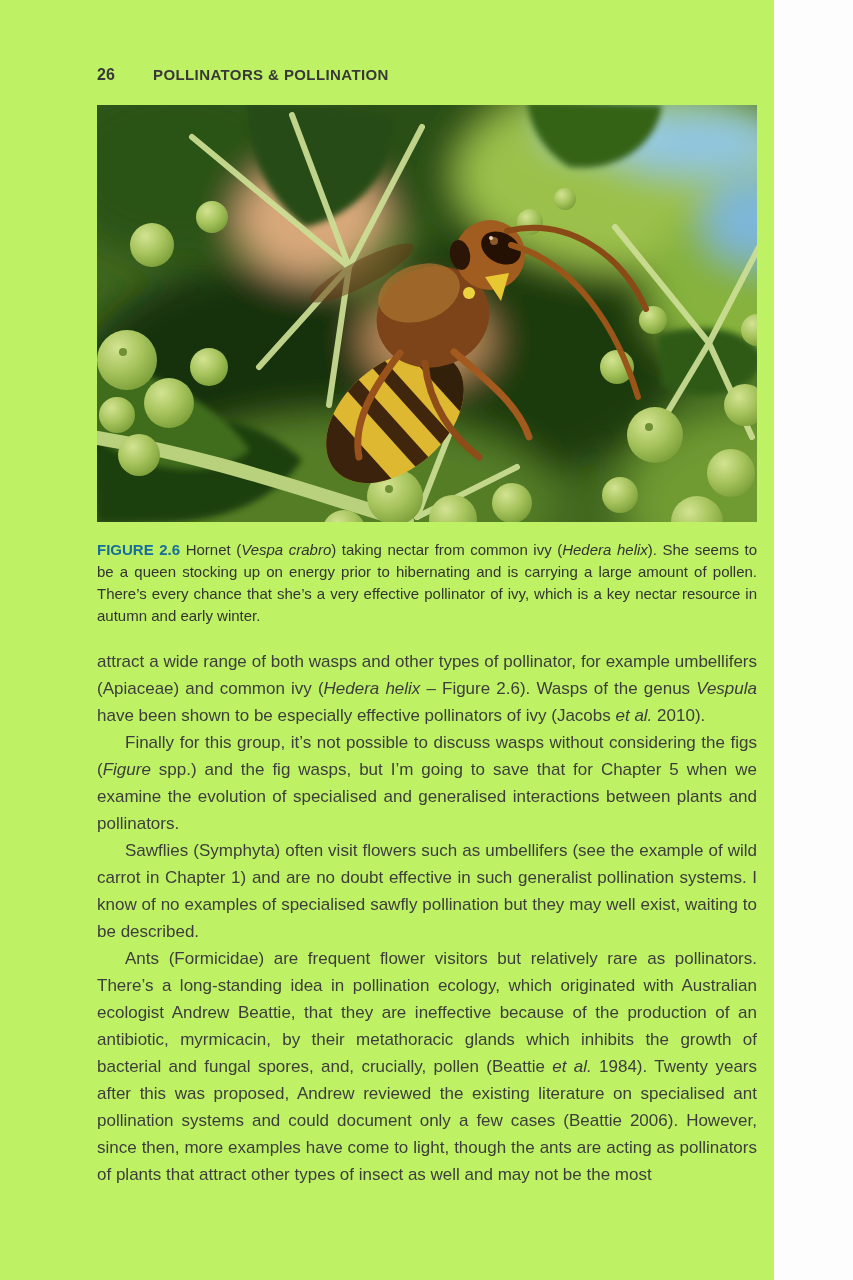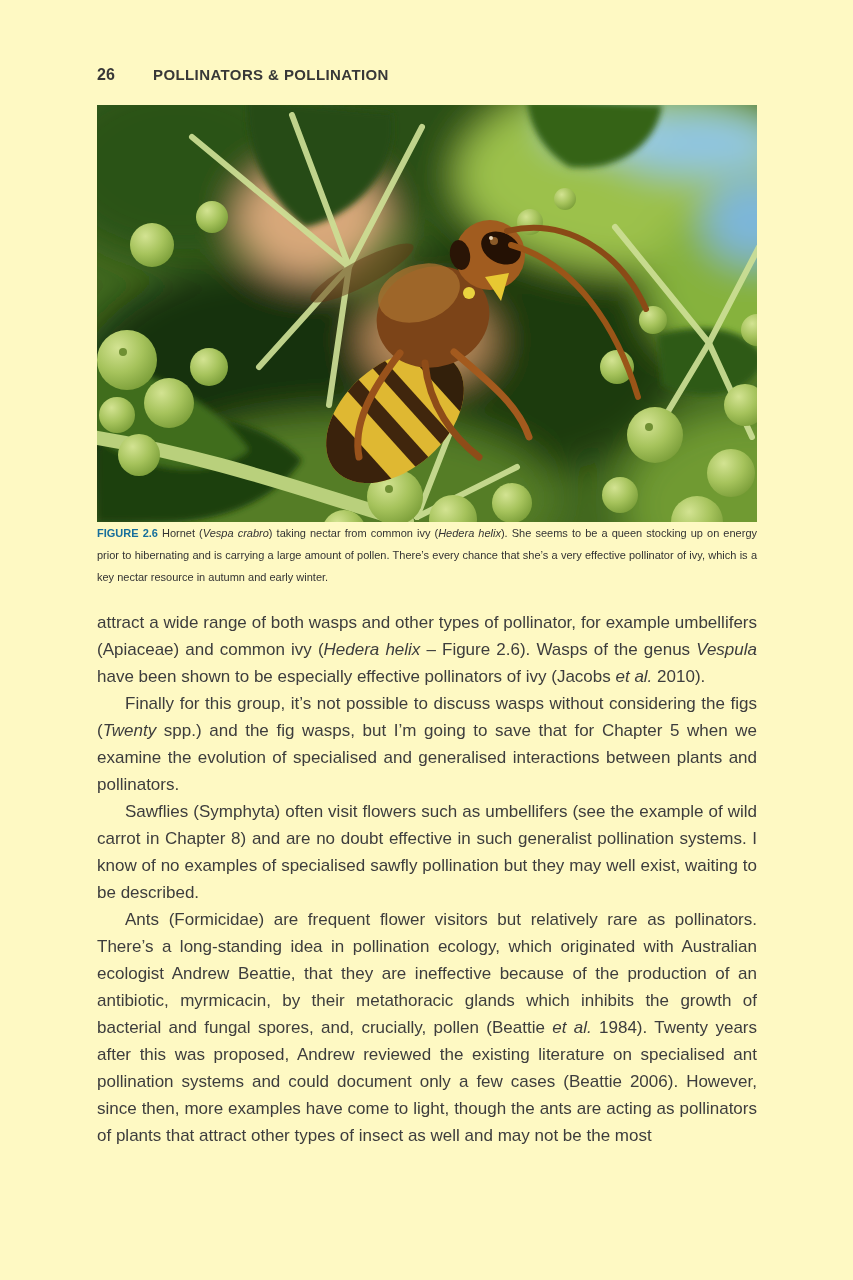--- a/index.html
+++ b/index.html
@@ -5,35 +5,35 @@
   html,body{margin:0;padding:0;}
   body{
     width:853px;height:1280px;
     background:#fdfdfd;
     font-family:"Liberation Sans","DejaVu Sans",sans-serif;
     color:#3d3d3d;
     overflow:hidden;
   }
   .page{
     box-sizing:border-box;
-    width:853px;height:1280px;
+    width:774px;height:1280px;
     padding:66px 96px 4px 97px;
-    background:#fef9c3;
+    background:#bef264;
   }
   .running-header{
     display:flex;align-items:baseline;
     font-weight:700;font-size:15px;letter-spacing:0.4px;
     color:#383838;
   }
   .pagenum{width:56px;font-size:16px;letter-spacing:0;}
   .photo{margin:21px 0 0 0;width:660px;height:417px;line-height:0;}
   .photo svg{display:block;}
   .caption{
-    width:660px;
-    font-size:11px;line-height:22px;
+    margin-top:17px;width:660px;
+    font-size:15px;line-height:22px;
     text-align:justify;color:#333333;
   }
   .cap-label{font-weight:700;color:var(--accent,#166e9c);}
   .it{font-style:italic;}
   .bodytext{
     margin-top:21px;width:660px;
     font-size:17px;line-height:27px;
     text-align:justify;color:#3d3d3d;
   }
   .bodytext p{margin:0;}
@@ -163,18 +163,18 @@
           <path d="M357,247 C396,280 422,302 432,332" stroke="#a35a1e" stroke-width="7" fill="none" stroke-linecap="round"></path>
         </g>
       </g>
     </svg>
   </figure>
 
   <div class="caption"><span class="cap-label">FIGURE 2.6</span><span> Hornet (</span><span class="it">Vespa crabro</span><span>) taking nectar from common ivy (</span><span class="it">Hedera helix</span><span>). She seems to be a queen stocking up on energy prior to hibernating and is carrying a large amount of pollen. There’s every chance that she’s a very effective pollinator of ivy, which is a key nectar resource in autumn and early winter.</span></div>
 
   <main class="bodytext">
       <p class="noind"><span>attract a wide range of both wasps and other types of pollinator, for example umbellifers (Apiaceae) and common ivy (</span><span class="it">Hedera helix</span><span> – Figure 2.6). Wasps of the genus </span><span class="it">Vespula</span><span> have been shown to be especially effective pollinators of ivy (Jacobs </span><span class="it">et al.</span><span> 2010).</span></p>
-      <p class="ind"><span>Finally for this group, it’s not possible to discuss wasps without considering the figs (</span><span class="it">Twenty</span><span> spp.) and the fig wasps, but I’m going to save that for Chapter 5 when we examine the evolution of specialised and generalised interactions between plants and pollinators.</span></p>
-      <p class="ind"><span>Sawflies (Symphyta) often visit flowers such as umbellifers (see the example of wild carrot in Chapter 8) and are no doubt effective in such generalist pollination systems. I know of no examples of specialised sawfly pollination but they may well exist, waiting to be described.</span></p>
+      <p class="ind"><span>Finally for this group, it’s not possible to discuss wasps without considering the figs (</span><span class="it">Figure</span><span> spp.) and the fig wasps, but I’m going to save that for Chapter 5 when we examine the evolution of specialised and generalised interactions between plants and pollinators.</span></p>
+      <p class="ind"><span>Sawflies (Symphyta) often visit flowers such as umbellifers (see the example of wild carrot in Chapter 1) and are no doubt effective in such generalist pollination systems. I know of no examples of specialised sawfly pollination but they may well exist, waiting to be described.</span></p>
       <p class="ind"><span>Ants (Formicidae) are frequent flower visitors but relatively rare as pollinators. There’s a long-standing idea in pollination ecology, which originated with Australian ecologist Andrew Beattie, that they are ineffective because of the production of an antibiotic, myrmicacin, by their metathoracic glands which inhibits the growth of bacterial and fungal spores, and, crucially, pollen (Beattie </span><span class="it">et al.</span><span> 1984). Twenty years after this was proposed, Andrew reviewed the existing literature on specialised ant pollination systems and could document only a few cases (Beattie 2006). However, since then, more examples have come to light, though the ants are acting as pollinators of plants that attract other types of insect as well and may not be the most</span></p>
     </main>
 
 </div>
 
 </body></html>

